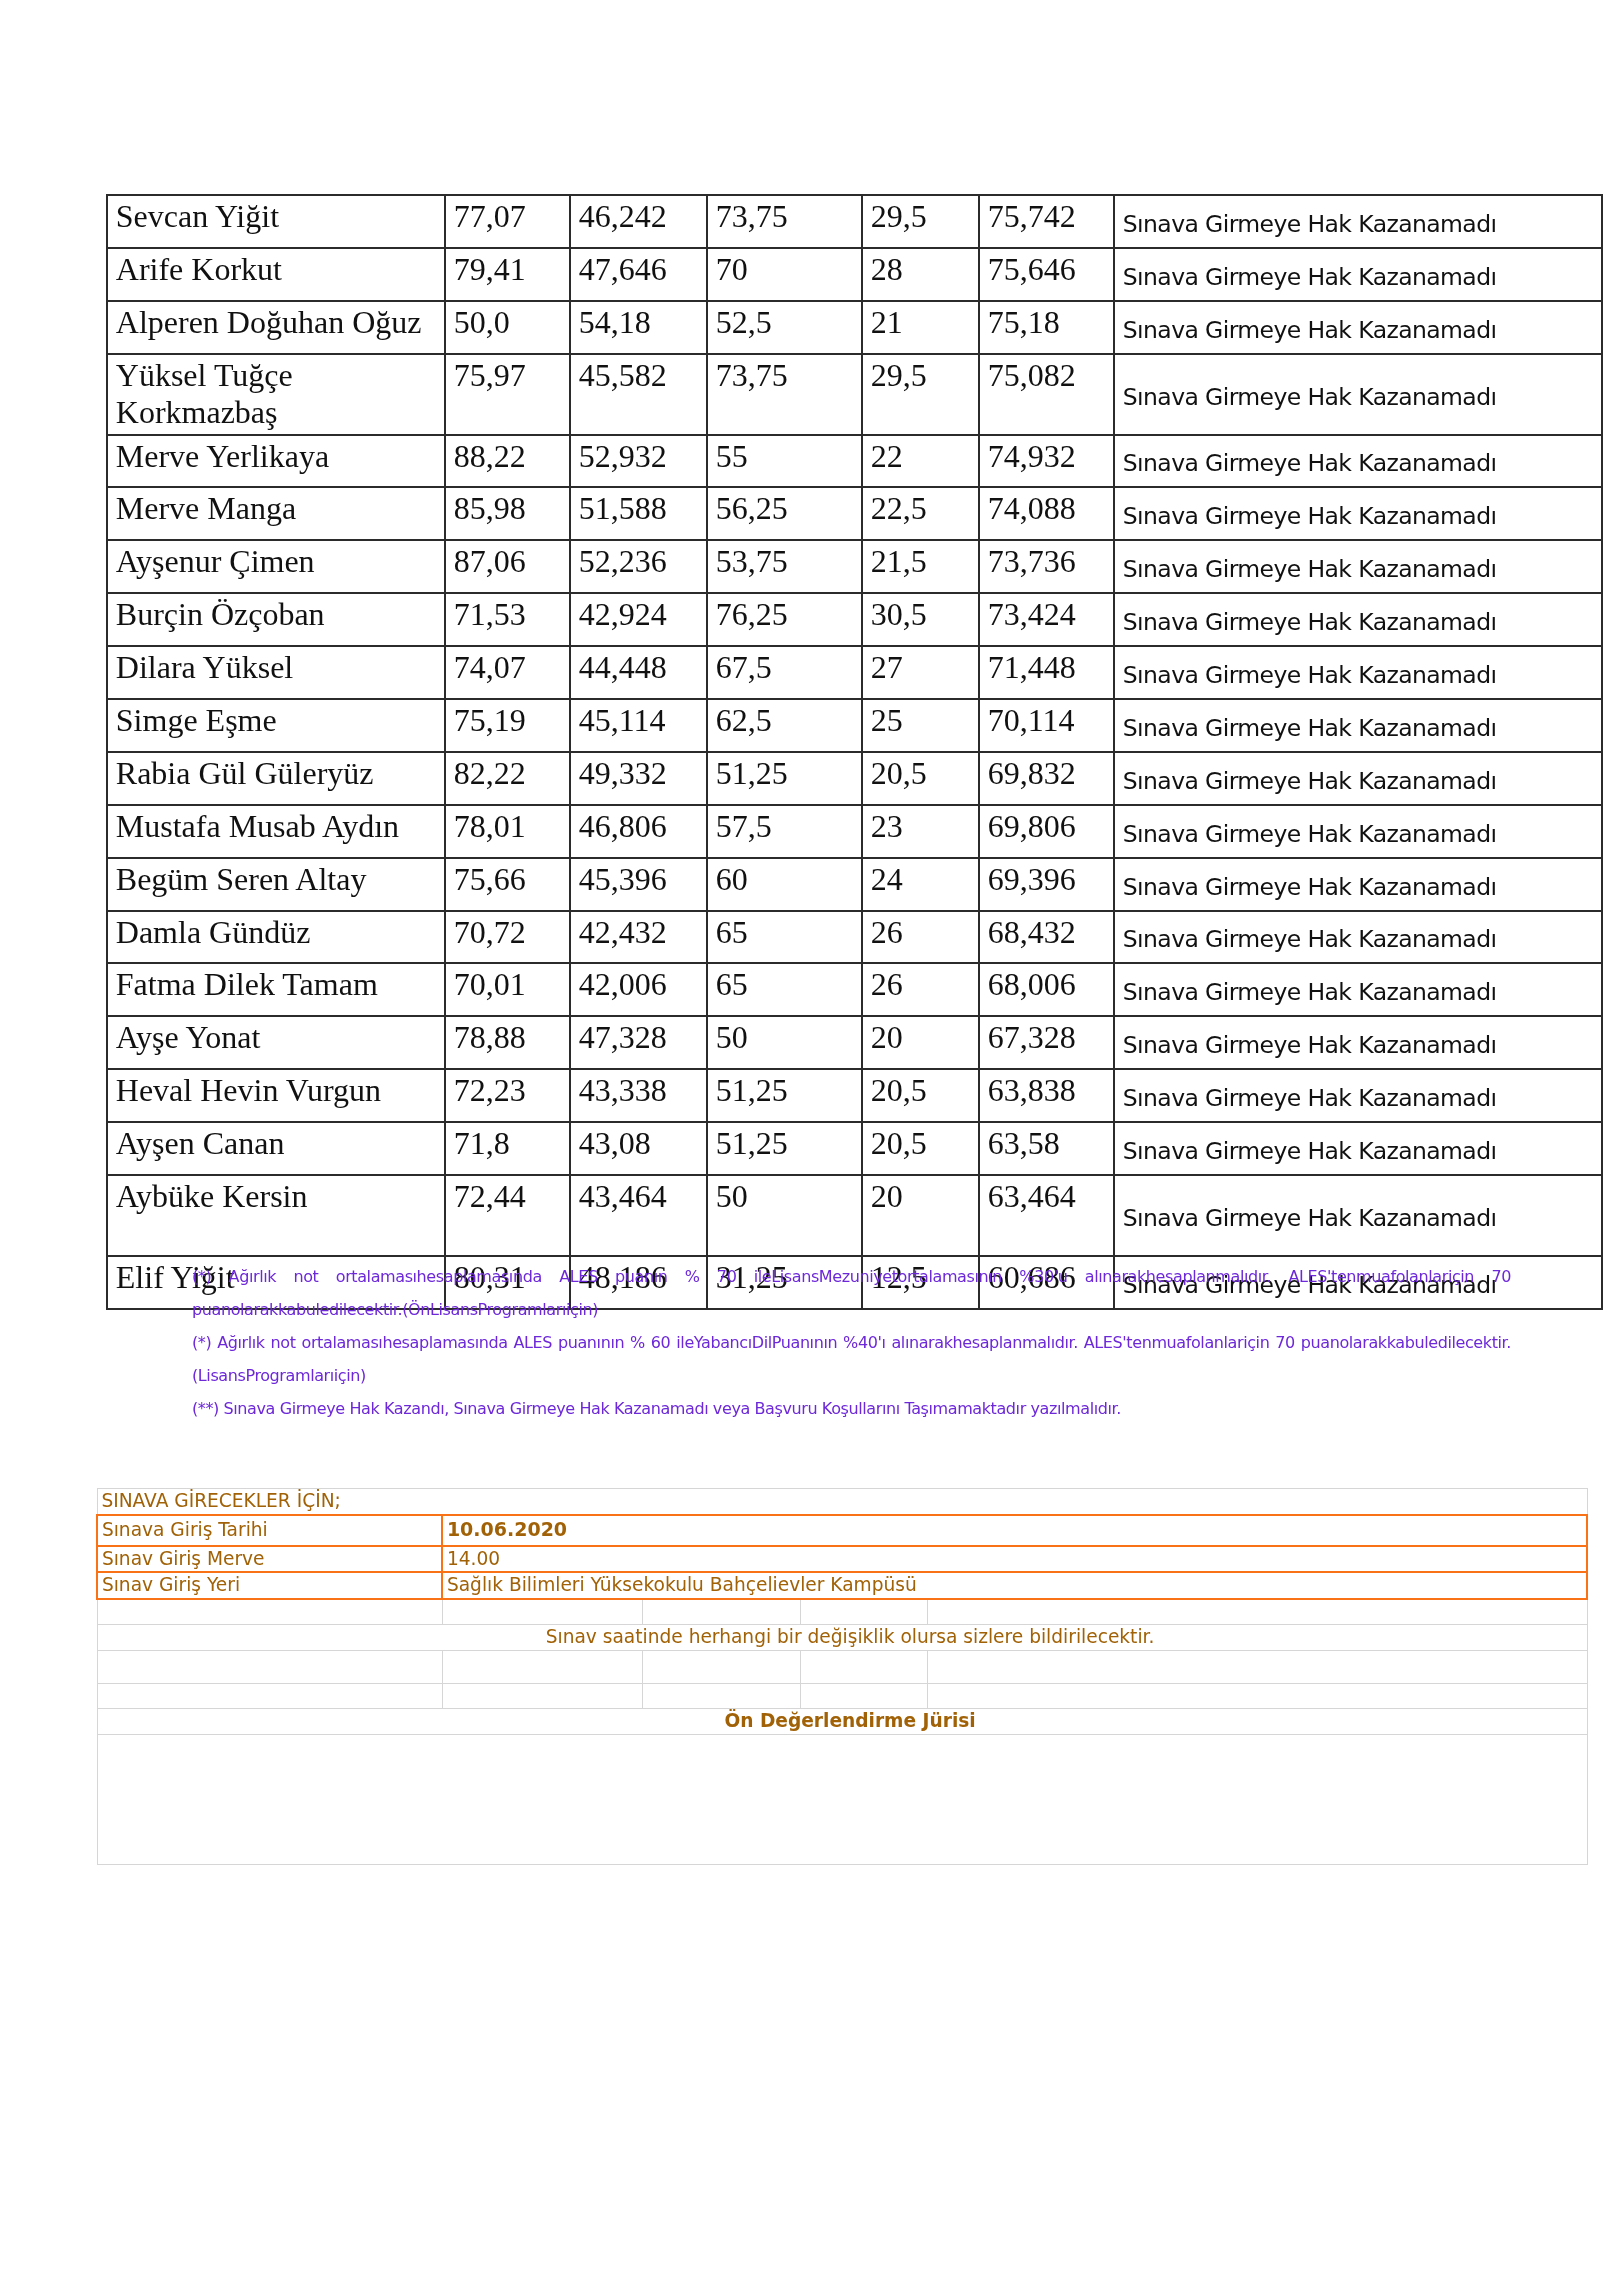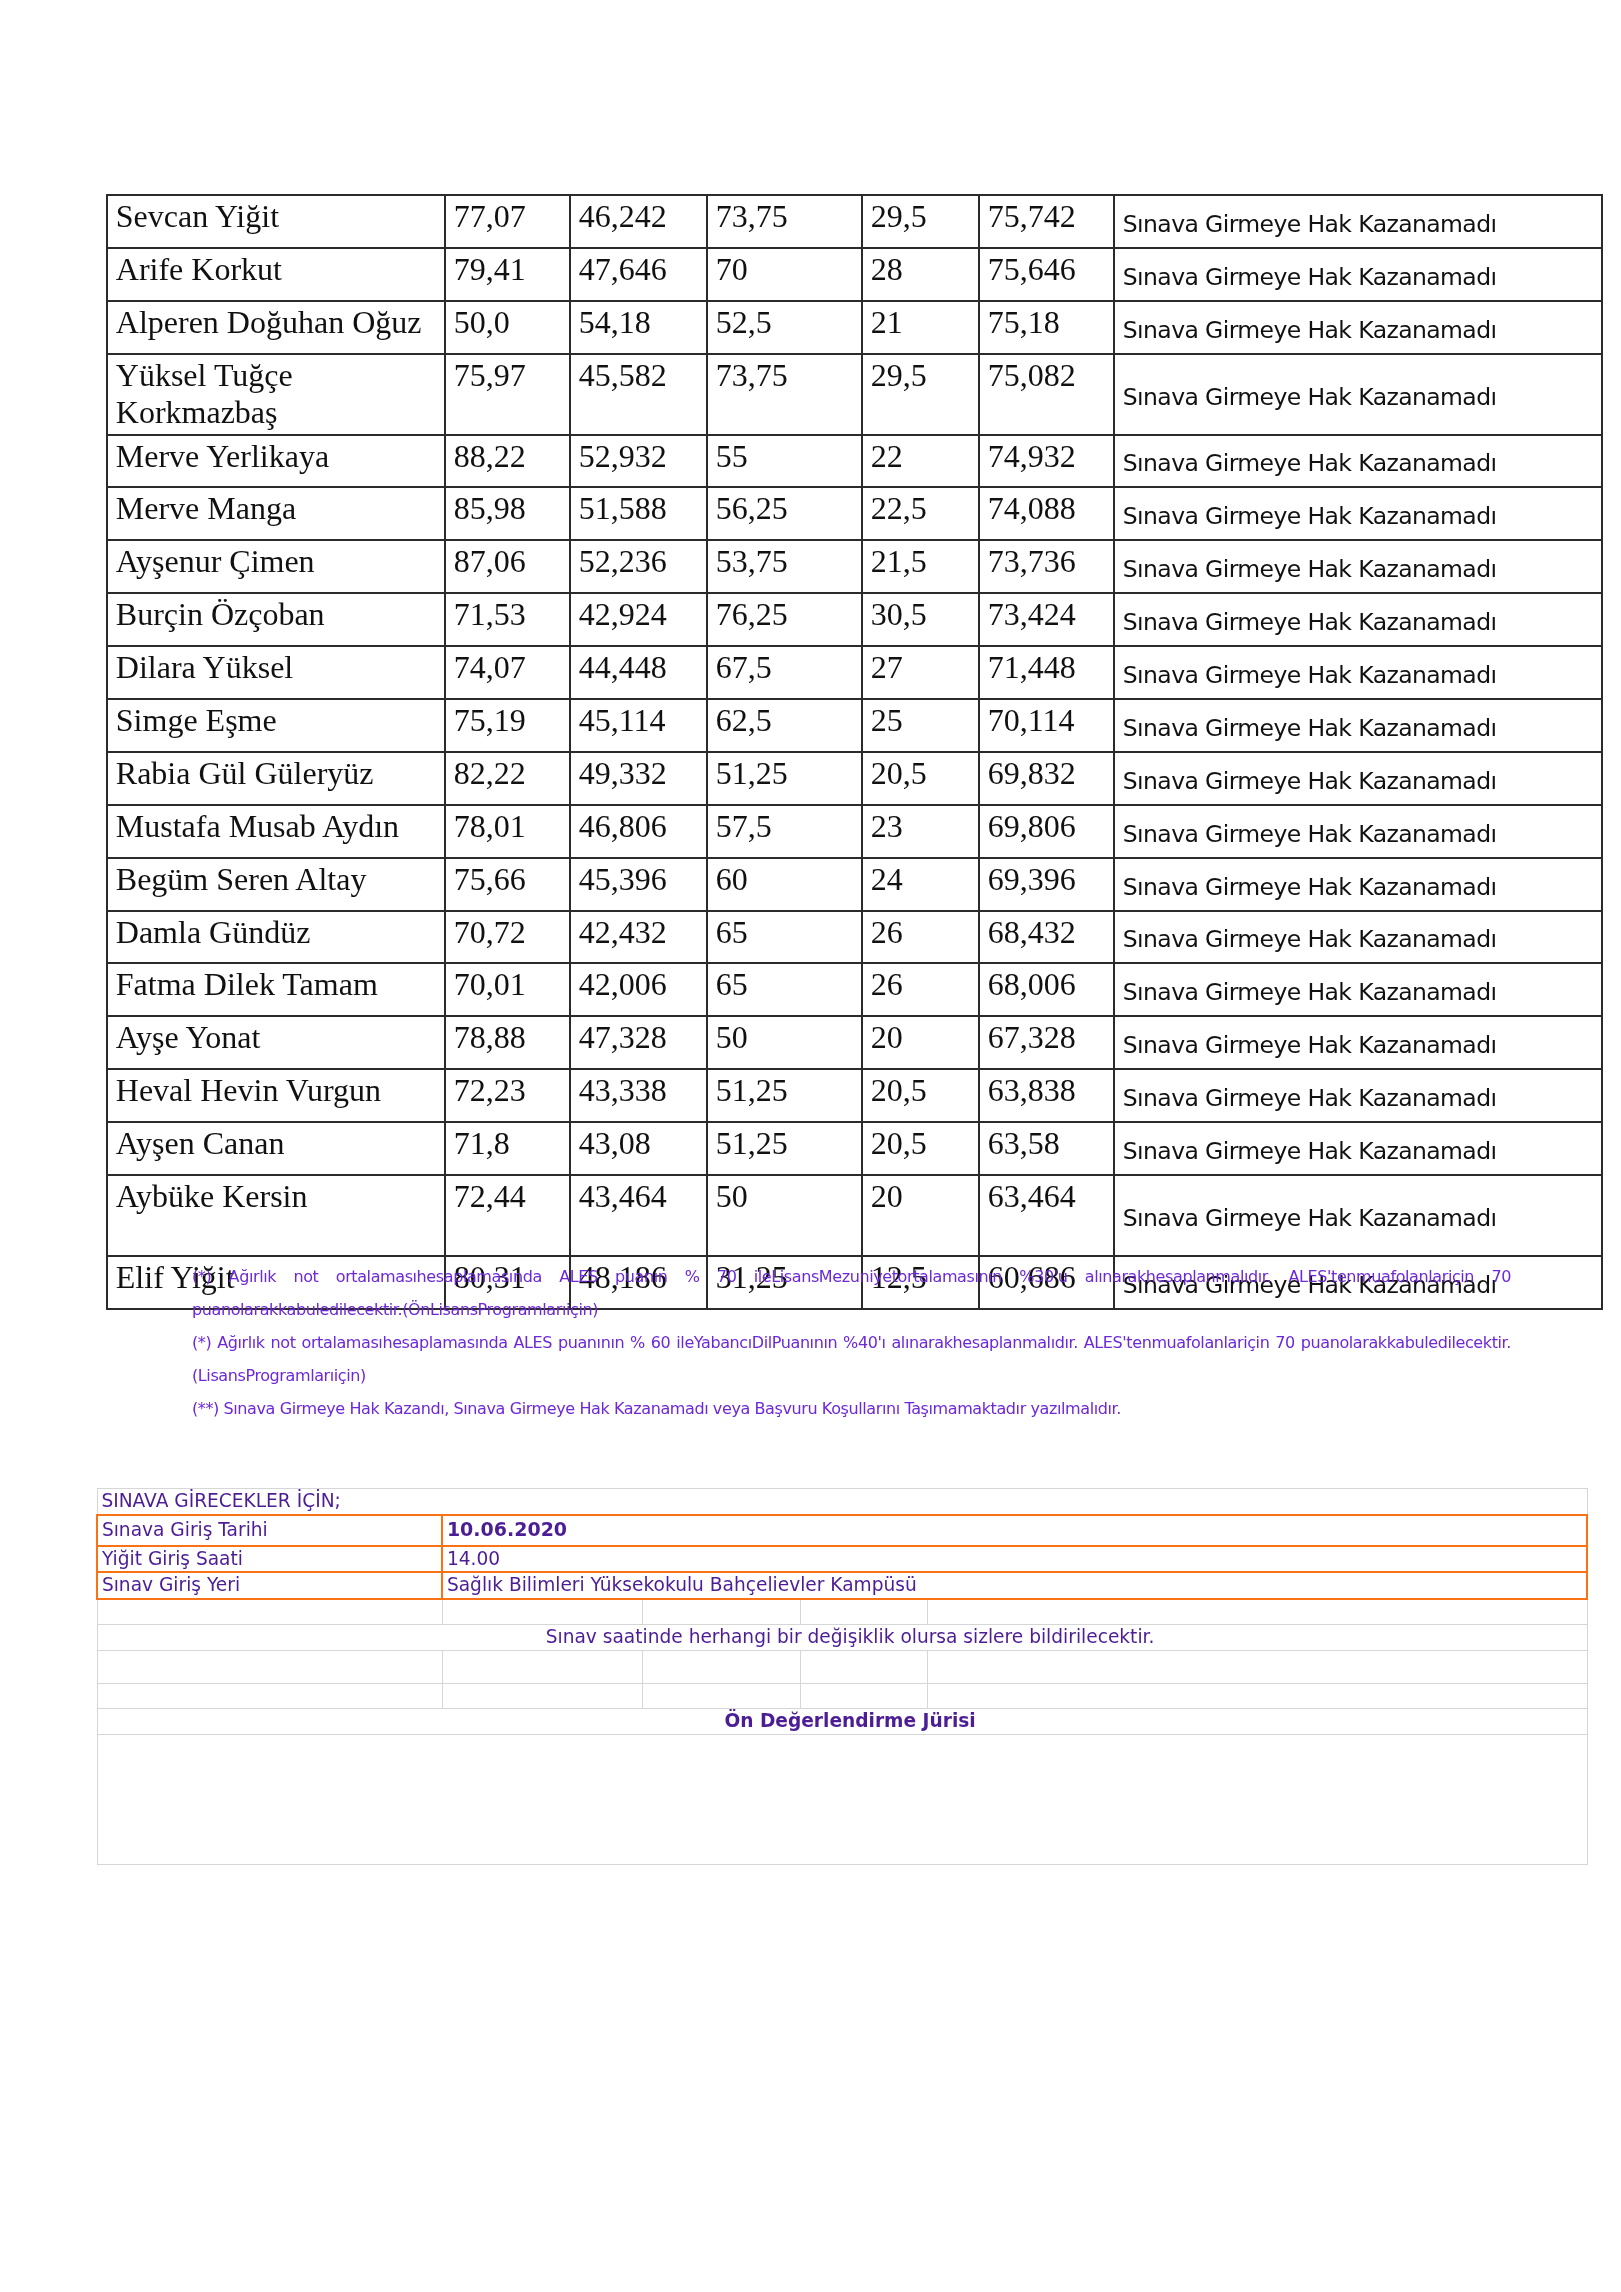--- a/index.html
+++ b/index.html
@@ -42,21 +42,21 @@
   #notes p { margin: 0; text-align: justify; text-align-last: left; }
 
   
   #form {
     position: absolute; left: 96px; top: 1488px;
     width: 1490px; border-collapse: collapse; table-layout: fixed;
   }
   #form td {
     border: 1.5px solid #d6d6d6;
     font-family: "DejaVu Sans", sans-serif;
-    font-size: 18.6px; color: #4c1d95;
+    font-size: 18.6px; color: #a16207;
     padding: 0 3.9px; height: 24.5px; line-height: 21.6px;
     white-space: nowrap; overflow: hidden;
   }
   #form tr.boxed td { border: 2px solid #f97316; }
   #form tr.boxed.date td { height: 29px; }
   #form td.center { text-align: center; padding-left: 20px; }
   #form td.bold { font-weight: bold; }
   #form td.date-val { font-weight: bold; font-size: 19px; }
   #form tr.tall td { height: 32px; }
   #form tr.sign td { height: 129px; }
@@ -274,21 +274,21 @@
   </colgroup>
   <tbody>
       <tr>
     <td colspan="5">SINAVA GİRECEKLER İÇİN;</td>
   </tr>
   <tr class="boxed date">
     <td>Sınava Giriş Tarihi</td>
     <td colspan="4" class="date-val">10.06.2020</td>
   </tr>
   <tr class="boxed">
-    <td>Yiğit Giriş Saati</td>
+    <td>Sınav Giriş Merve</td>
     <td colspan="4">14.00</td>
   </tr>
   <tr class="boxed">
     <td>Sınav Giriş Yeri</td>
     <td colspan="4">Sağlık Bilimleri Yüksekokulu Bahçelievler Kampüsü</td>
   </tr>
   <tr>
     <td></td>
         <td></td>
     <td></td>

